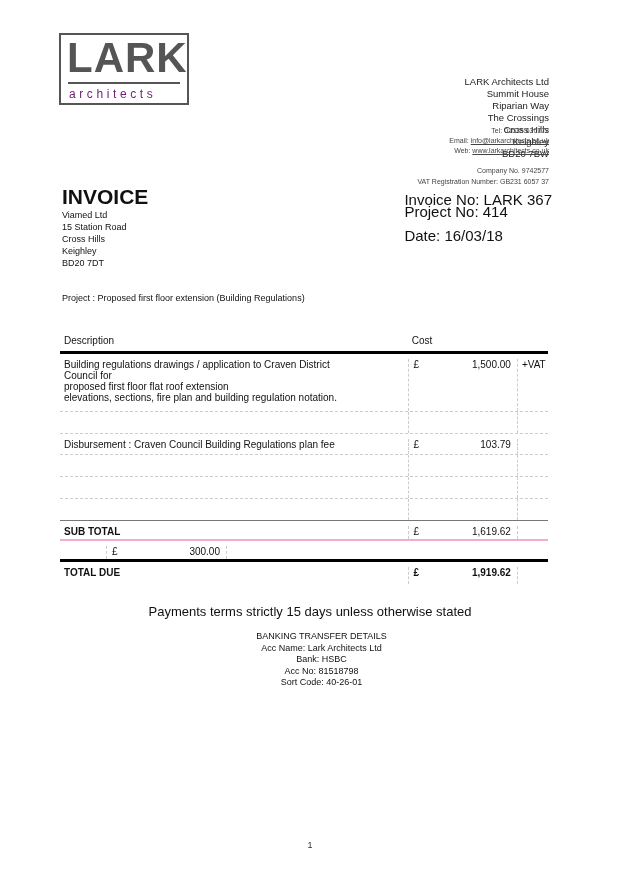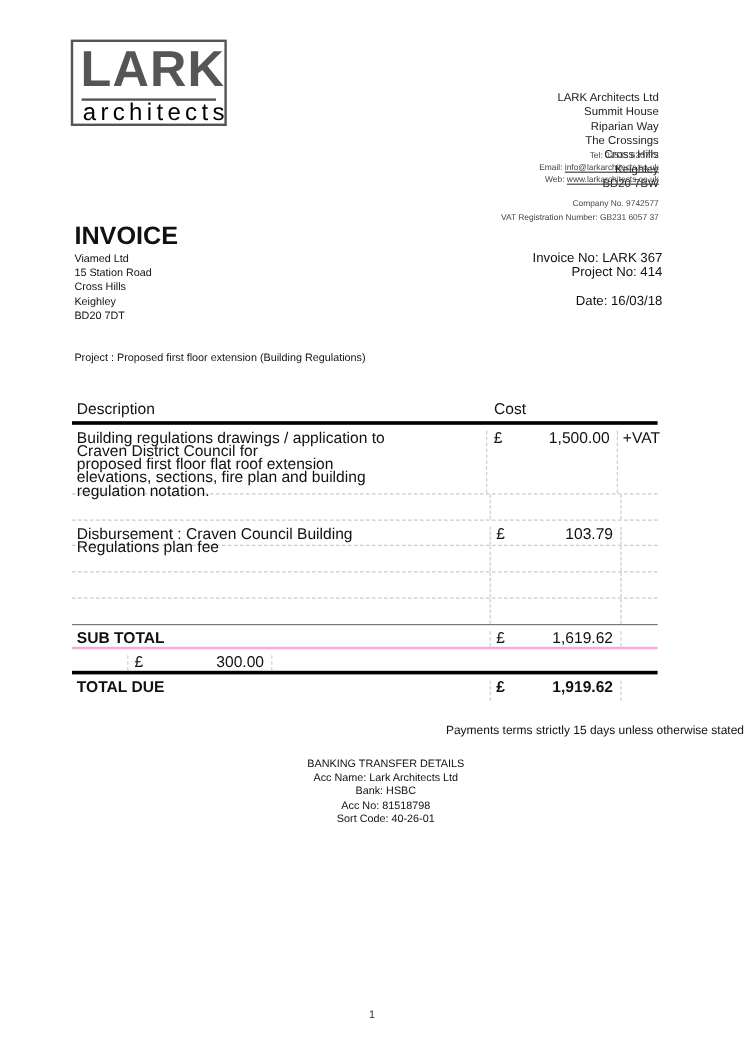--- a/index.html
+++ b/index.html
@@ -3,52 +3,52 @@
 <meta charset="utf-8">
 <style>
   html, body { margin:0; padding:0; background:#ffffff; }
   body { width:620px; height:877px; position:relative; overflow:hidden;
          font-family:"Liberation Sans", sans-serif; color:#111; }
   .abs { position:absolute; }
   
   .logo { left:59px; top:33px; width:130px; height:72px; border:2px solid #555; box-sizing:border-box; }
   .logo-main { position:absolute; left:6px; top:-1px; font-size:42px; font-weight:bold; color:#555; letter-spacing:1px; line-height:48px; }
   .logo-rule { position:absolute; left:7px; right:7px; top:47px; height:2px; background:#555; }
-  .logo-sub { position:absolute; left:8px; top:51px; font-size:20px; color:#000000; letter-spacing:3.6px; line-height:16px; }
+  .logo-sub { position:absolute; left:8px; top:51px; font-size:12px; color:#701a75; letter-spacing:3.6px; line-height:16px; }
   
   .company { right:71px; top:32px; text-align:right; font-size:9.5px; line-height:12px; color:#222;margin-top:44px; }
   .contact { right:71px; top:126px; text-align:right; font-size:7px; line-height:10px; color:#444; }
   .contact u { text-decoration:underline; }
   .reg { right:71px; top:166px; text-align:right; font-size:7px; line-height:10.5px; color:#444; }
   
   .title { left:62px; top:185px; font-size:21px; font-weight:bold; line-height:24px; }
   .client { left:62px; top:209px; font-size:9px; line-height:12px; }
-  .meta { right:68px; top:209px; text-align:right; font-size:11px; line-height:12px; }
+  .meta { right:68px; top:194px; font-size:15px; line-height:12px; }
   .meta .date { margin-top:12px; }
   .project { left:62px; top:293px; font-size:9px; }
   
   .tbl { left:60px; top:331px; width:488px; }
-  .row { position:relative; display:flex; font-size:13px; line-height:11px; }
+  .row { position:relative; display:flex; font-size:10px; line-height:11px; }
   .c-desc { width:334px; padding:0 4px; box-sizing:border-box; }
   .c-cur { width:20px; padding-left:5px; border-left:1px dashed #ccc; box-sizing:border-box;margin-left:46px; }
   .c-amt { width:100px; text-align:right; padding-right:6px; box-sizing:border-box; }
   .c-vat { width:34px; padding-left:4px; border-left:1px dashed #ccc; box-sizing:border-box; }
   .hdr { height:18px; padding-top:4px; border-bottom:3px solid #000; box-sizing:border-box; height:23px; }
   .hdr .c-cur, .hdr .c-vat { border-left:none; }
   .item { border-bottom:1px dashed #ccc; }
   .r1 { height:58px; padding-top:5px; box-sizing:border-box; }
   .r-empty { height:21px; }
   .r2 { height:21px; padding-top:5px; box-sizing:border-box; }
   .sub { height:21px; padding-top:5px; box-sizing:border-box; border-top:1px solid #777; border-bottom:2px solid #f9a8d4; font-weight:bold; }
   .vatrow { height:21px; padding-top:5px; box-sizing:border-box; border-bottom:3px solid #000; }
   .total { height:22px; padding-top:5px; box-sizing:border-box; font-weight:bold; }
   .b { font-weight:bold; }
   .n { font-weight:normal; }
   
-  .terms { left:0; width:620px; top:604px; text-align:right; font-size:10px; }
+  .terms { left:0; width:620px; top:604px; text-align:center; font-size:13px; }
   .bank { left:0; width:643px; top:631px; text-align:center; font-size:9px; line-height:11.5px; }
   .page { left:0; width:620px; top:840px; text-align:center; font-size:9px; color:#333; }
 </style>
 </head>
 <body>
 
 <div class="abs logo">
   <div class="logo-main">LARK</div>
   <div class="logo-rule"></div>
   <div class="logo-sub">architects</div>

